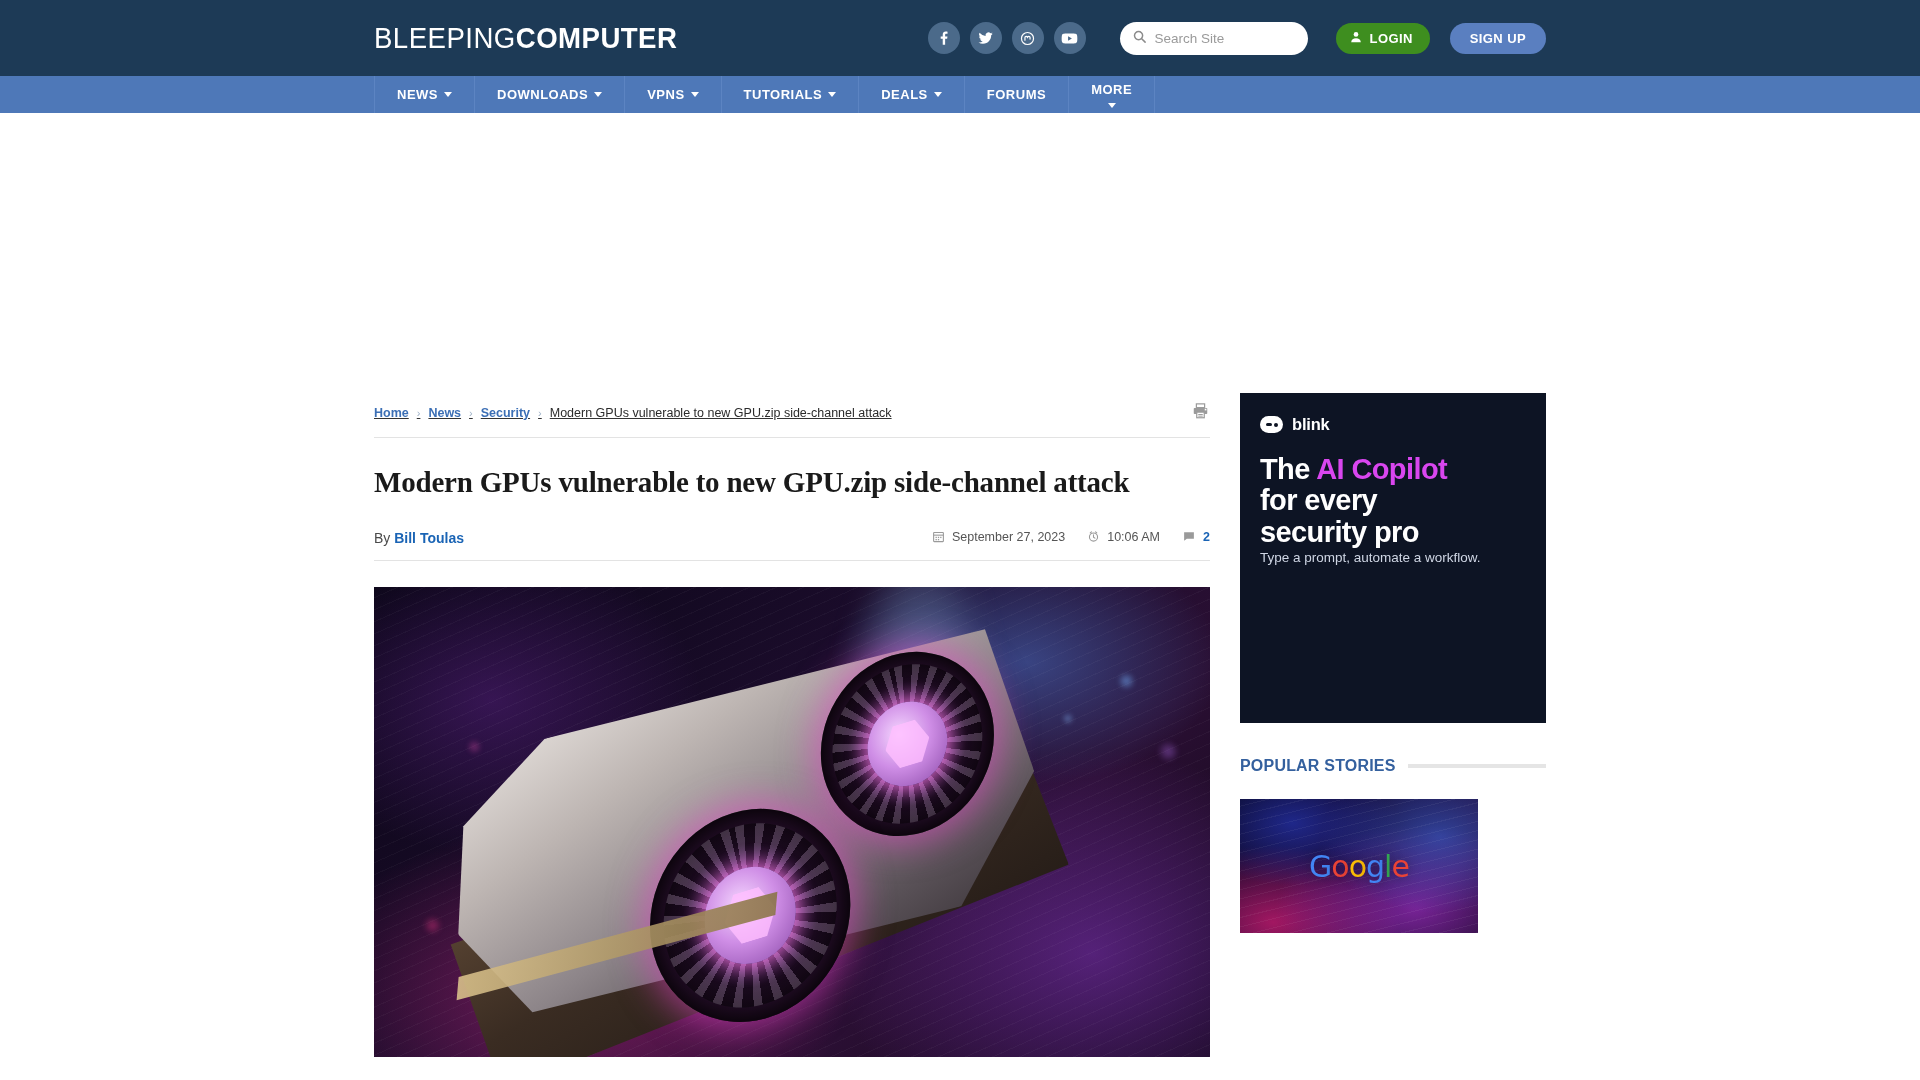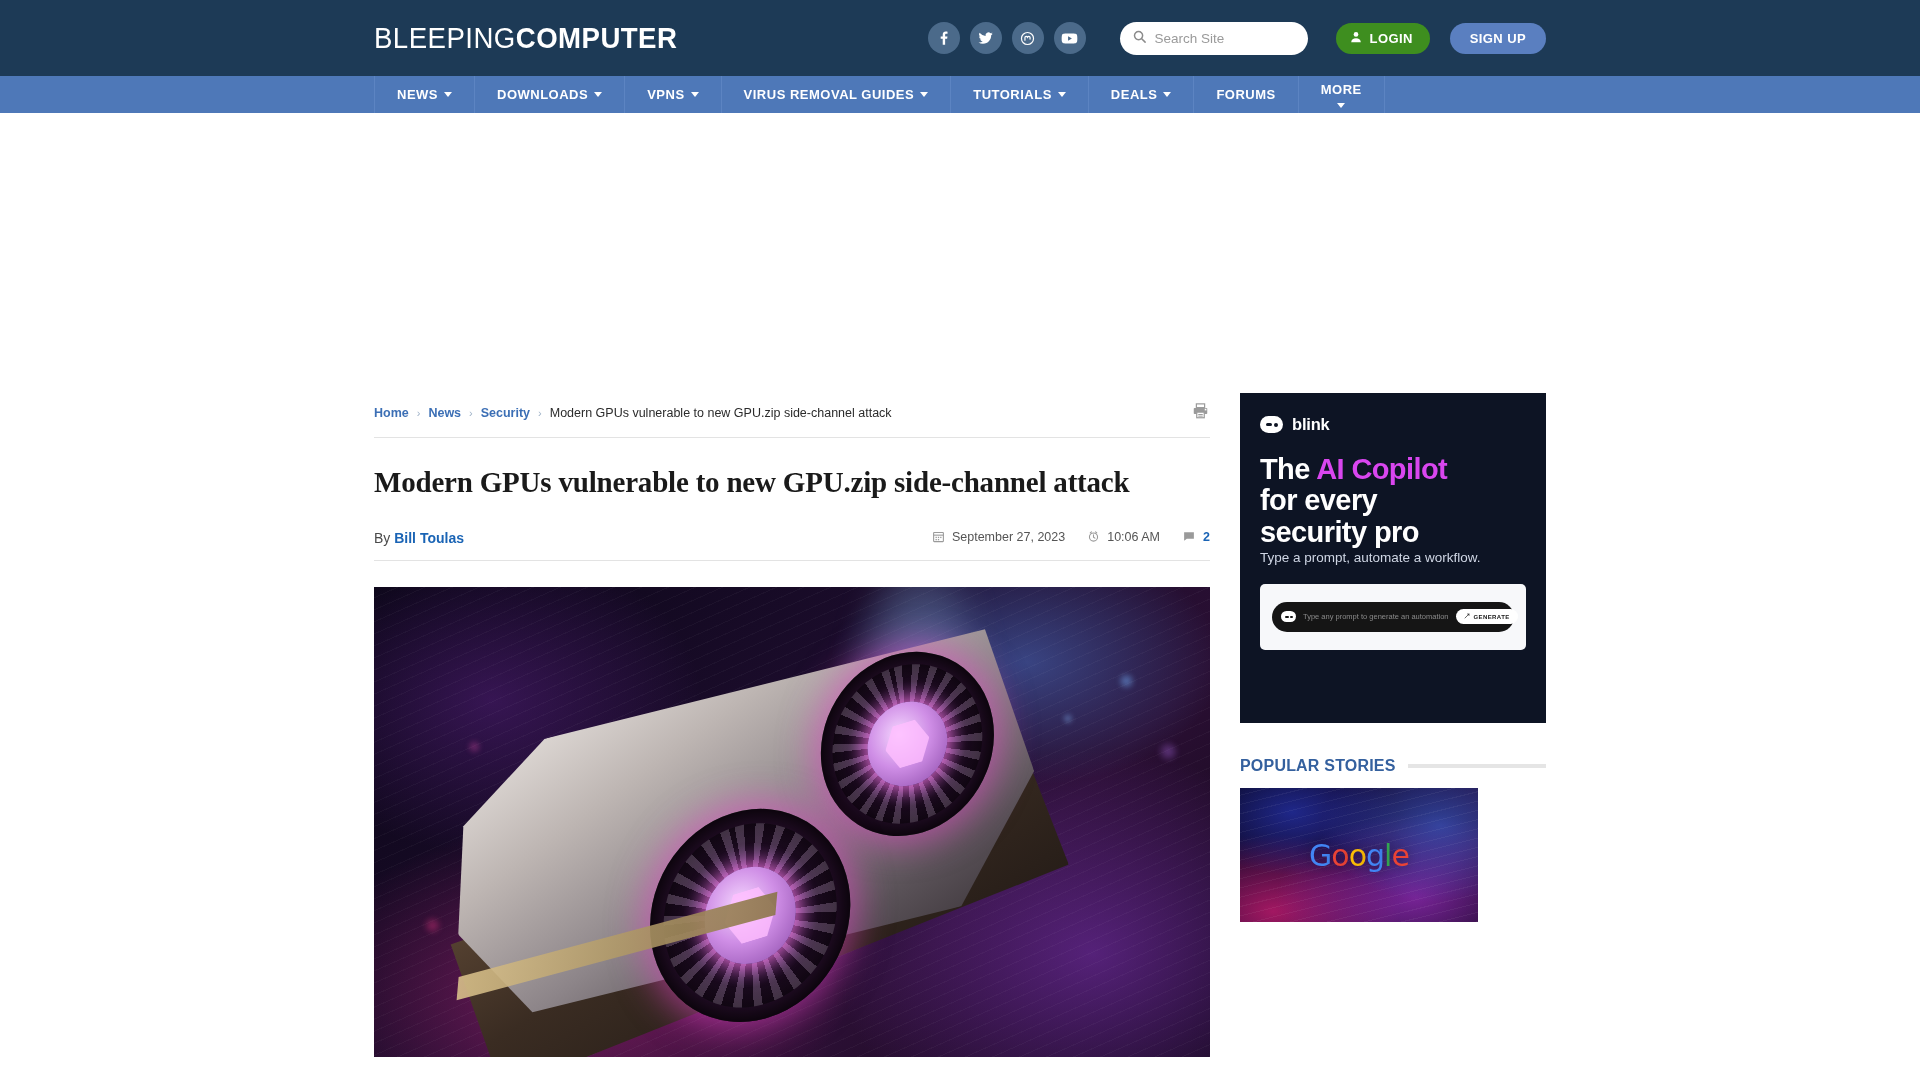--- a/index.html
+++ b/index.html
@@ -155,20 +155,21 @@
     align-items: center;
     padding: 9px 0 13px 0;
     border-bottom: 1px solid #e3e3e3;
   }
   .crumbs {
     display: flex; align-items: center;
     gap: 8px;
     font-size: 12.5px;
     color: #333;
     flex: 1;
+    text-decoration: underline;
   }
   .crumbs a { color: #3c6fb5; text-decoration: none; font-weight: 700; cursor: pointer; }
   .crumbs .sep { color: #9fb2c8; font-size: 11px; }
   .crumbs .current { color: #2b2b2b; font-weight: 400; }
   .printer { margin-left: auto; cursor: pointer; }
 
   
   .article-title {
     font-family: "Liberation Serif", "DejaVu Serif", serif;
     font-size: 29px;
@@ -415,21 +416,21 @@
   .pop-head .t {
     color: #34609e;
     font-size: 16px;
     font-weight: 700;
     letter-spacing: .2px;
     white-space: nowrap;
   }
   .pop-head .rule { flex: 1; height: 4px; background: #e5e5e5; }
 
   .pop-thumb {
-    margin-top: 13px;
+    margin-top: 24px;
     width: 238px; height: 134px;
     position: relative;
     overflow: hidden;
     background: #0b0418;
   }
   .pop-thumb .pbg {
     position: absolute; inset: 0;
     background:
       radial-gradient(ellipse 150px 90px at 22% 18%, rgba(40,60,200,.6), transparent 70%),
       radial-gradient(ellipse 170px 110px at 84% 28%, rgba(60,110,230,.55), transparent 70%),
@@ -517,24 +518,20 @@
     <div class="nav-item">
       <span>NEWS</span>
       <span class="caret"></span>
     </div>
     <div class="nav-item">
       <span>DOWNLOADS</span>
       <span class="caret"></span>
     </div>
     <div class="nav-item">
       <span>VPNS</span>
-      <span class="caret"></span>
-    </div>
-    <div class="nav-item">
-      <span>VIRUS REMOVAL GUIDES</span>
       <span class="caret"></span>
     </div>
     <div class="nav-item">
       <span>TUTORIALS</span>
       <span class="caret"></span>
     </div>
     <div class="nav-item">
       <span>DEALS</span>
       <span class="caret"></span>
     </div>
@@ -648,37 +645,20 @@
       </div>
 
       <div class="blink-head">
         <span>The </span><span class="accent">AI Copilot</span><br>
         <span>for every</span><br>
         <span>security pro</span>
       </div>
 
       <div class="blink-sub">Type a prompt, automate a workflow.</div>
 
-      <div class="blink-mock">
-        <div class="mock-bar">
-          <span class="robot">
-              <i class="dash"></i>
-              <i></i>
-            </span>
-          <span class="mock-placeholder">Type any prompt to generate an automation</span>
-          <span class="mock-gen">
-            <span>
-              <svg width="6" height="6" viewBox="0 0 24 24" fill="none" stroke="#151515" stroke-width="2.6">
-                  <path d="M4 20 20 4M14 4h6v6" stroke-linecap="round"></path>
-                </svg>
-            </span>
-            <span>GENERATE</span>
-          </span>
-        </div>
-      </div>
 
     </div>
 
     <div class="pop-head">
       <span class="t">POPULAR STORIES</span>
       <span class="rule"></span>
     </div>
 
     <div class="pop-thumb">
       <div class="pbg"></div>

